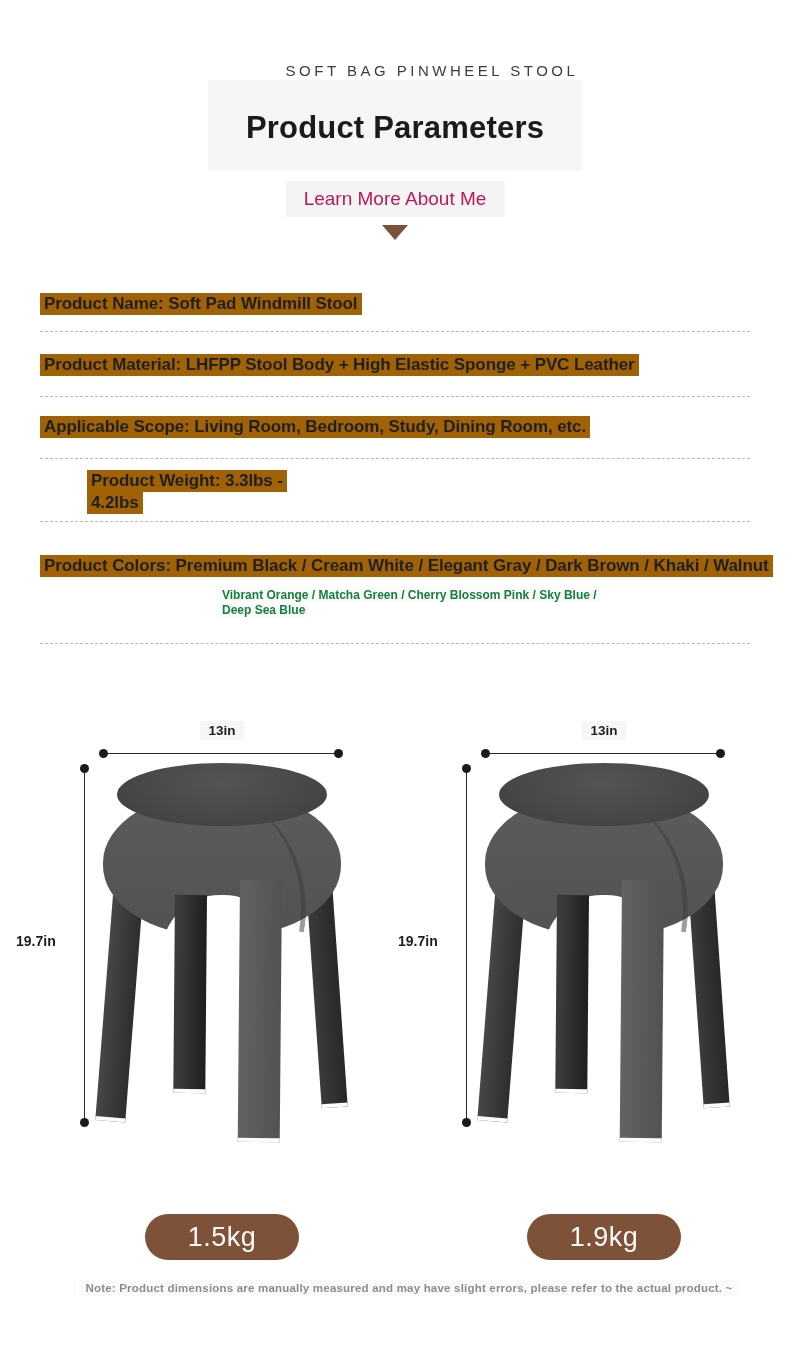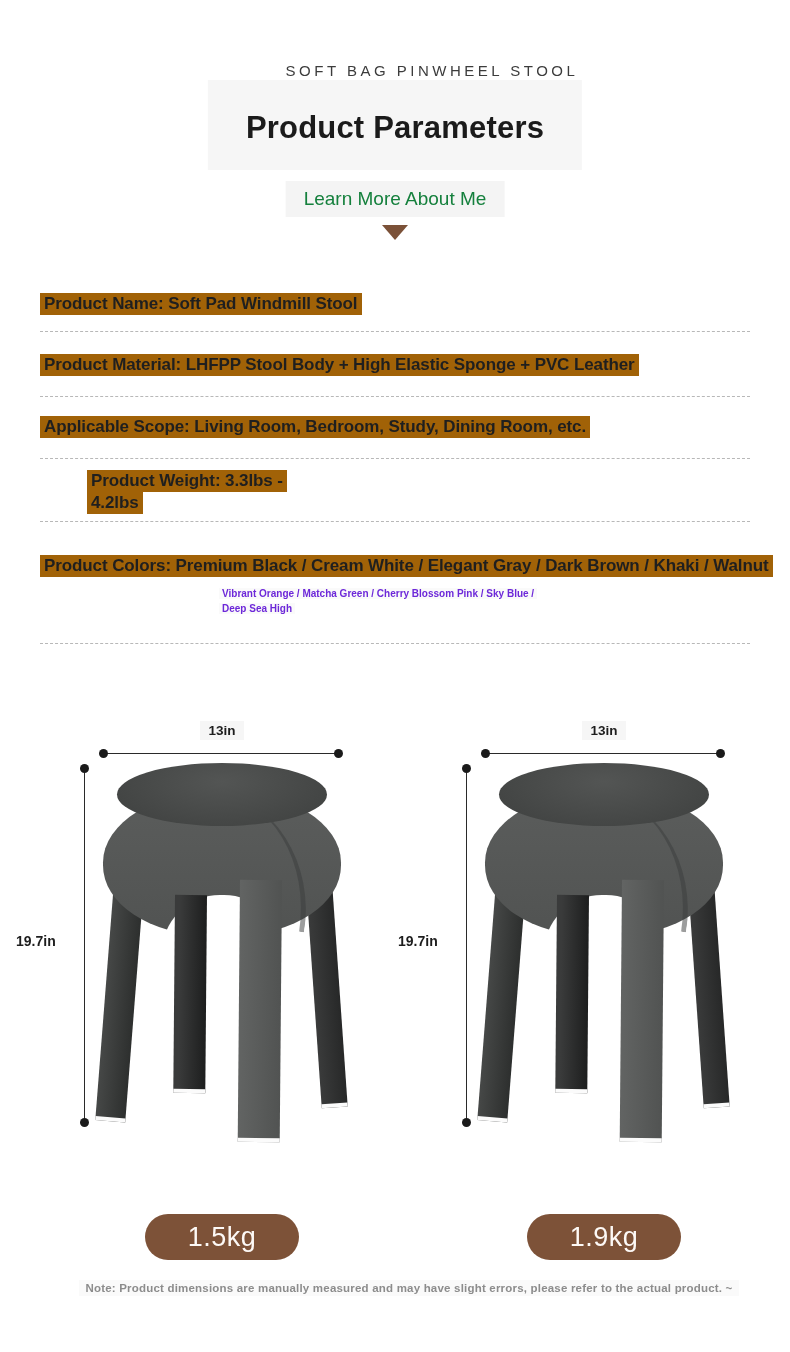--- a/index.html
+++ b/index.html
@@ -15,32 +15,32 @@
   }
   .title-box{
     top:80px;left:50%;transform:translateX(-50%);
     background:#f6f6f6;padding:30px 38px 24px;
   }
   .page-title{font-size:31px;font-weight:700;color:#1b1b1b;letter-spacing:.2px;white-space:nowrap;}
   .subtitle-box{
     top:181px;left:50%;transform:translateX(-50%);
     background:#f4f4f4;padding:7px 18px;
   }
-  .subtitle{font-size:19px;font-weight:500;color:#15803d;white-space:nowrap;}
+  .subtitle{font-size:19px;font-weight:500;color:#be185d;white-space:nowrap;}
   .tri-down{
     top:225px;left:50%;transform:translateX(-50%);
     width:0;height:0;border-left:13px solid transparent;border-right:13px solid transparent;
     border-top:15px solid var(--accent_brown,#7b5138);
   }
   
   .spec{left:40px;width:710px;font-size:17px;font-weight:700;letter-spacing:-0.1px;color:#1f1f1f;}
   .spec .pill{background:#a16207;display:inline-block;padding:1px 4px;text-align:center;}
   .divider{left:40px;width:710px;border-top:1px dashed var(--divider_gray,#b8b8b8);height:0;}
   .spec-colors{left:40px;width:750px;overflow:hidden;white-space:nowrap;}
-  .spec-sub{left:219px;width:540px;font-size:10px;font-weight:700;color:#6d28d9;}
+  .spec-sub{left:219px;width:540px;font-size:12px;font-weight:700;color:#15803d;}
   
   .figure{top:715px;width:372px;height:520px;}
   .dim-label-w{
     left:0;top:8px;width:424px;text-align:center;font-size:13.5px;font-weight:700;color:#1d1d1d;
   }
   .dim-label-w span{background:#f6f6f6;padding:2px 8px;}
   .dim-line-h{left:93px;top:38px;width:235px;height:0;border-top:1.6px solid #2a2a2a;}
   .dim-line-v{left:74px;top:53px;width:0;height:354px;border-left:1.6px solid #2a2a2a;}
   .dot{width:9px;height:9px;border-radius:50%;background:#1a1a1a;}
   .dim-label-h{left:6px;top:218px;font-size:14px;font-weight:700;color:#1d1d1d;}
@@ -112,21 +112,21 @@
 </div>
 <div class="abs divider" style="top:521px;"></div>
 
 <div class="abs spec spec-colors" style="top:555px;">
   <span class="pill">Product Colors: Premium Black / Cream White / Elegant Gray / Dark Brown / Khaki / Walnut</span>
 </div>
 <div class="abs spec-sub" style="top:588px;">
   <span style="background:#fafafa;padding:0 3px;">Vibrant Orange / Matcha Green / Cherry Blossom Pink / Sky Blue /</span>
 </div>
 <div class="abs spec-sub" style="top:603px;">
-  <span style="background:#fafafa;padding:0 3px;">Deep Sea High</span>
+  <span style="background:#fafafa;padding:0 3px;">Deep Sea Blue</span>
 </div>
 <div class="abs divider" style="top:643px;"></div>
 
 <div class="abs figure" style="left:10px;">
   <div class="abs dim-label-w"><span>13in</span></div>
   <div class="abs dim-line-h"></div>
   <div class="abs dot" style="left:89px;top:34px;"></div>
   <div class="abs dot" style="left:324px;top:34px;"></div>
   <div class="abs dim-line-v"></div>
   <div class="abs dot" style="left:70px;top:49px;"></div>

